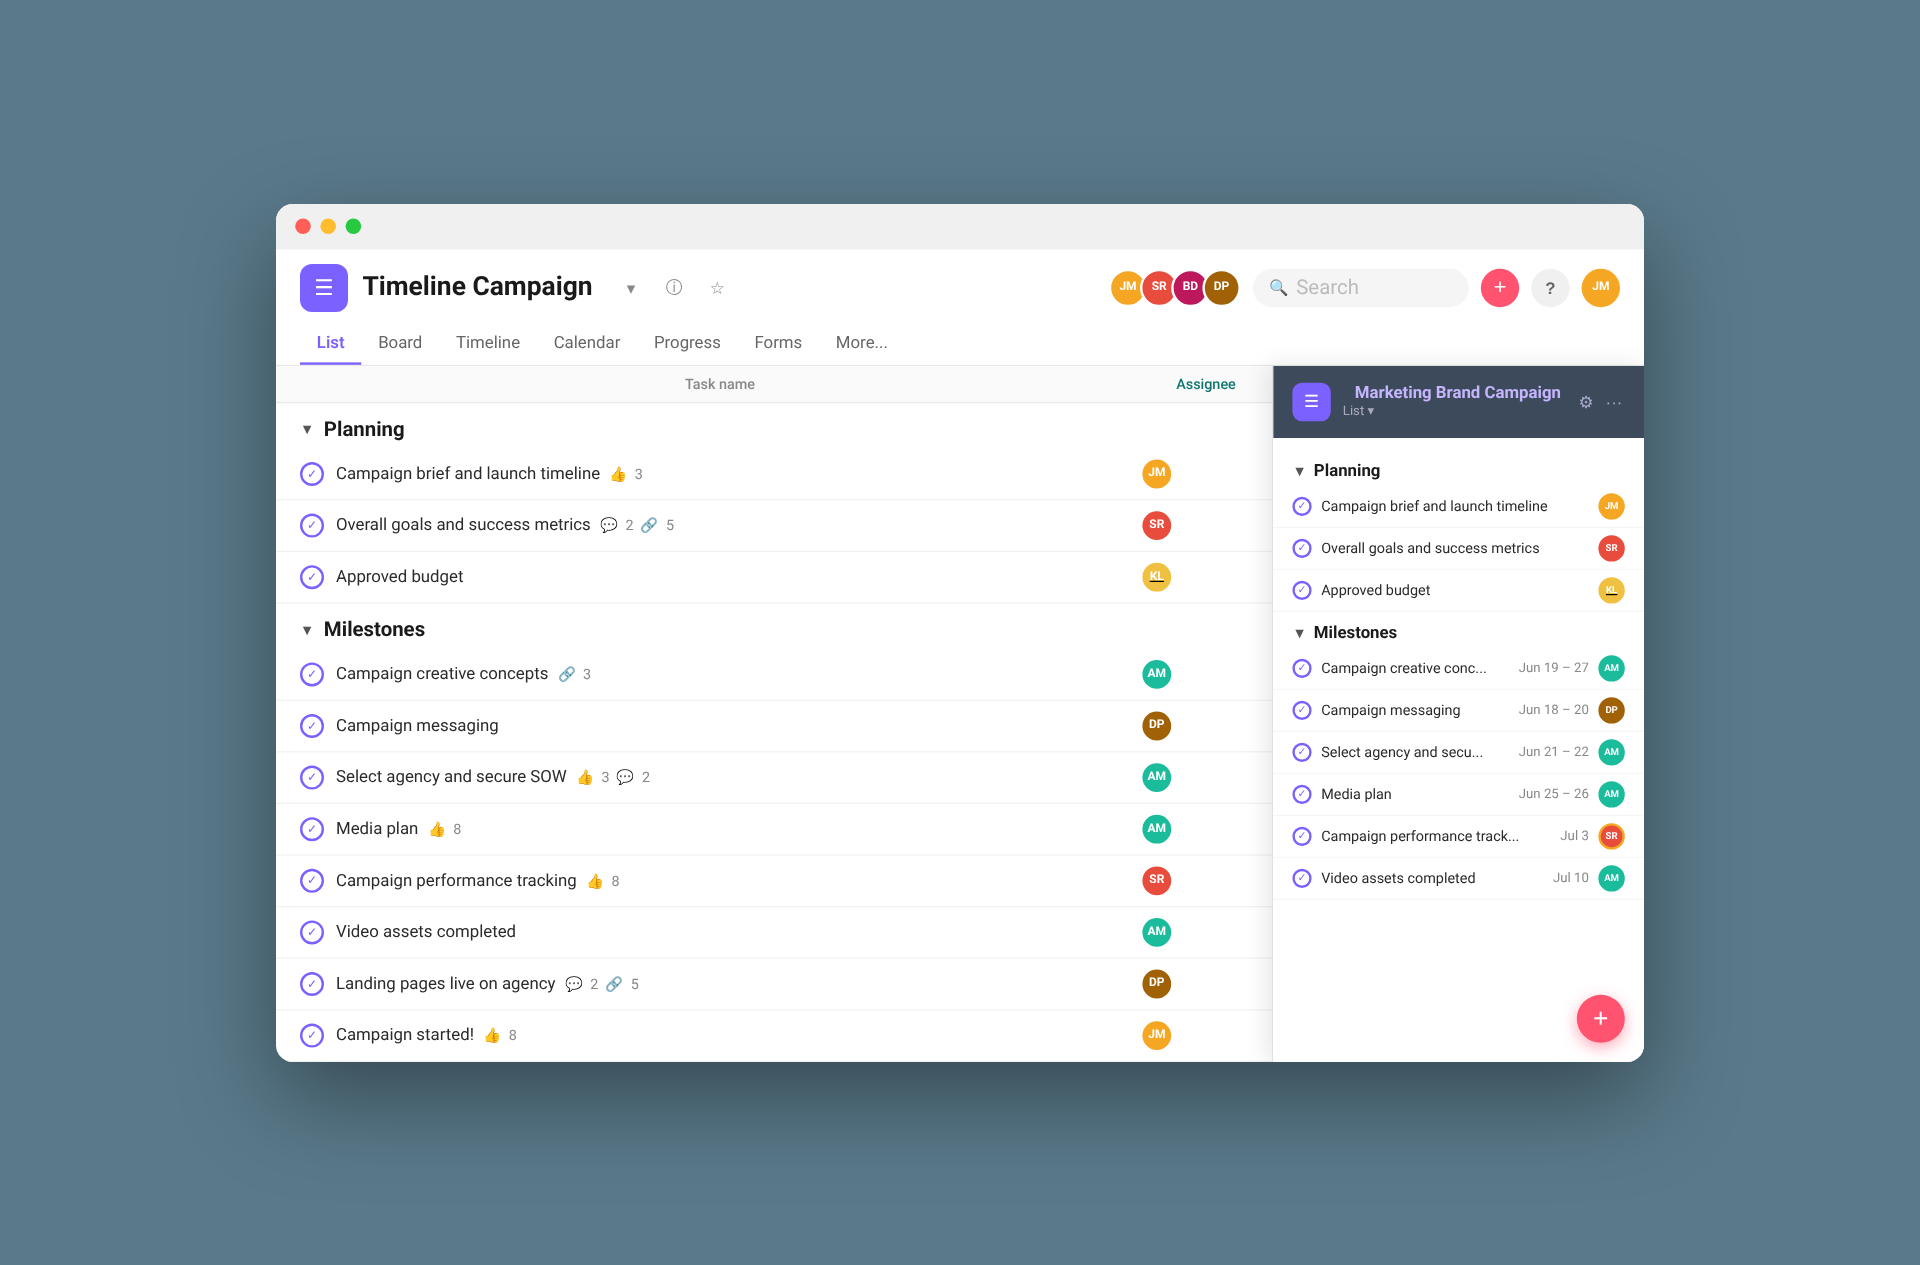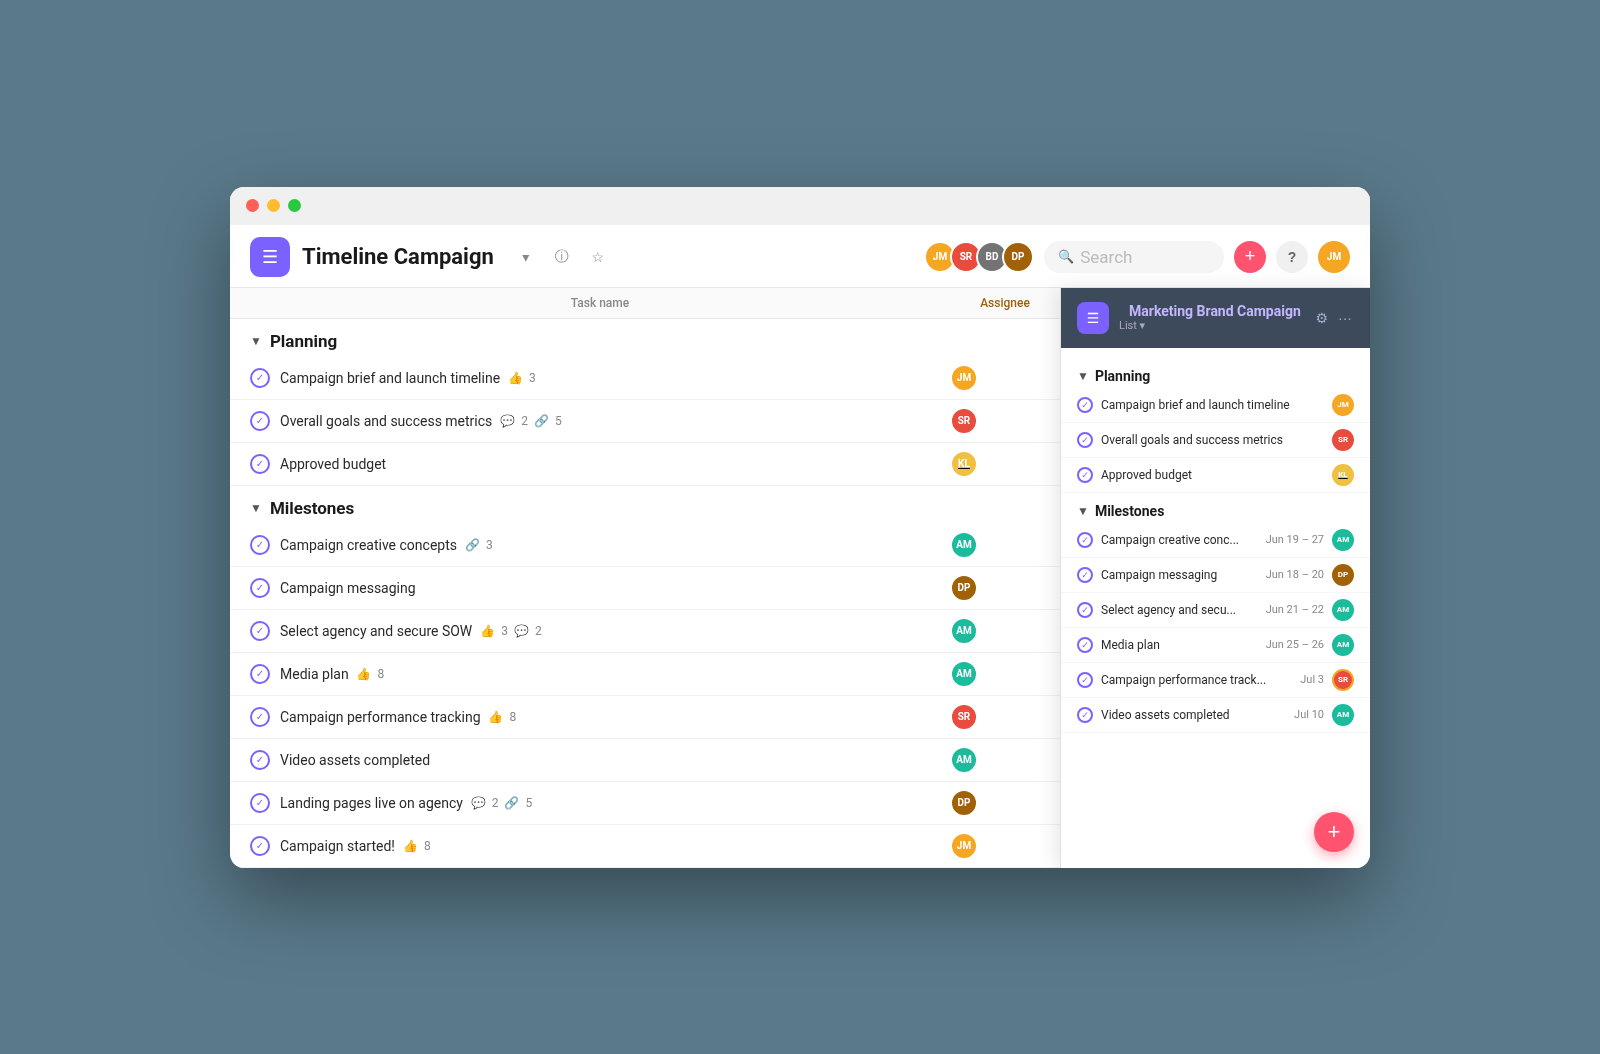--- a/index.html
+++ b/index.html
@@ -156,21 +156,21 @@
     }
 
     .table-header {
       display: flex;
       padding: 8px 20px;
       border-bottom: 1px solid #e8e8e8;
       background: #fafafa;
       text-align: center;
     }
     .col-task { flex: 1; font-size: 12px; color: #888; font-weight: 500; }
-    .col-assignee { width: 110px; font-size: 12px; color: #a16207; font-weight: 500; }
+    .col-assignee { width: 110px; font-size: 12px; color: #0f766e; font-weight: 500; }
     .col-duedate { width: 140px; font-size: 12px; color: #888; font-weight: 500; }
     .col-status { width: 150px; font-size: 12px; color: #888; font-weight: 500; }
 
     .section-header {
       display: flex;
       align-items: center;
       padding: 12px 20px 6px;
       gap: 8px;
     }
     .section-title {
@@ -379,21 +379,21 @@
       cursor: pointer;
       box-shadow: 0 4px 12px rgba(255,83,112,0.5);
       z-index: 20;
       border: none;
     }
 
     
     .av-orange { background: #f5a623; }
     .av-red { background: #e74c3c; }
     .av-yellow { background: #f0c040; text-decoration: underline; }
-    .av-blue { background: #737373; }
+    .av-blue { background: #be185d; }
     .av-purple { background: #a16207; }
     .av-teal { background: #1abc9c; }
 
     .av-person {
       width: 100%; height: 100%;
       display: flex; align-items: center; justify-content: center;
       font-size: 10px; color: white; font-weight: 700;
     }
   </style>
 </head>
@@ -435,20 +435,29 @@
           <span>🔍</span>
           <span style="font-size:17px;color:#bbb">Search</span>
         </div>
         <button class="btn-add">+</button>
         <button class="btn-help">?</button>
         <div class="avatar-user av-orange">
             <div class="av-person">JM</div>
           </div>
       </div>
     </div>
+    <div class="nav-tabs">
+      <div class="nav-tab active">List</div>
+      <div class="nav-tab">Board</div>
+      <div class="nav-tab">Timeline</div>
+      <div class="nav-tab">Calendar</div>
+      <div class="nav-tab">Progress</div>
+      <div class="nav-tab">Forms</div>
+      <div class="nav-tab">More...</div>
+    </div>
   </div>
 
   <div class="main-content">
     <div class="task-list">
 
       <div class="table-header">
         <div class="col-task">Task name</div>
         <div class="col-assignee">Assignee</div>
         <div class="col-duedate">Due date</div>
         <div class="col-status">Status</div>

